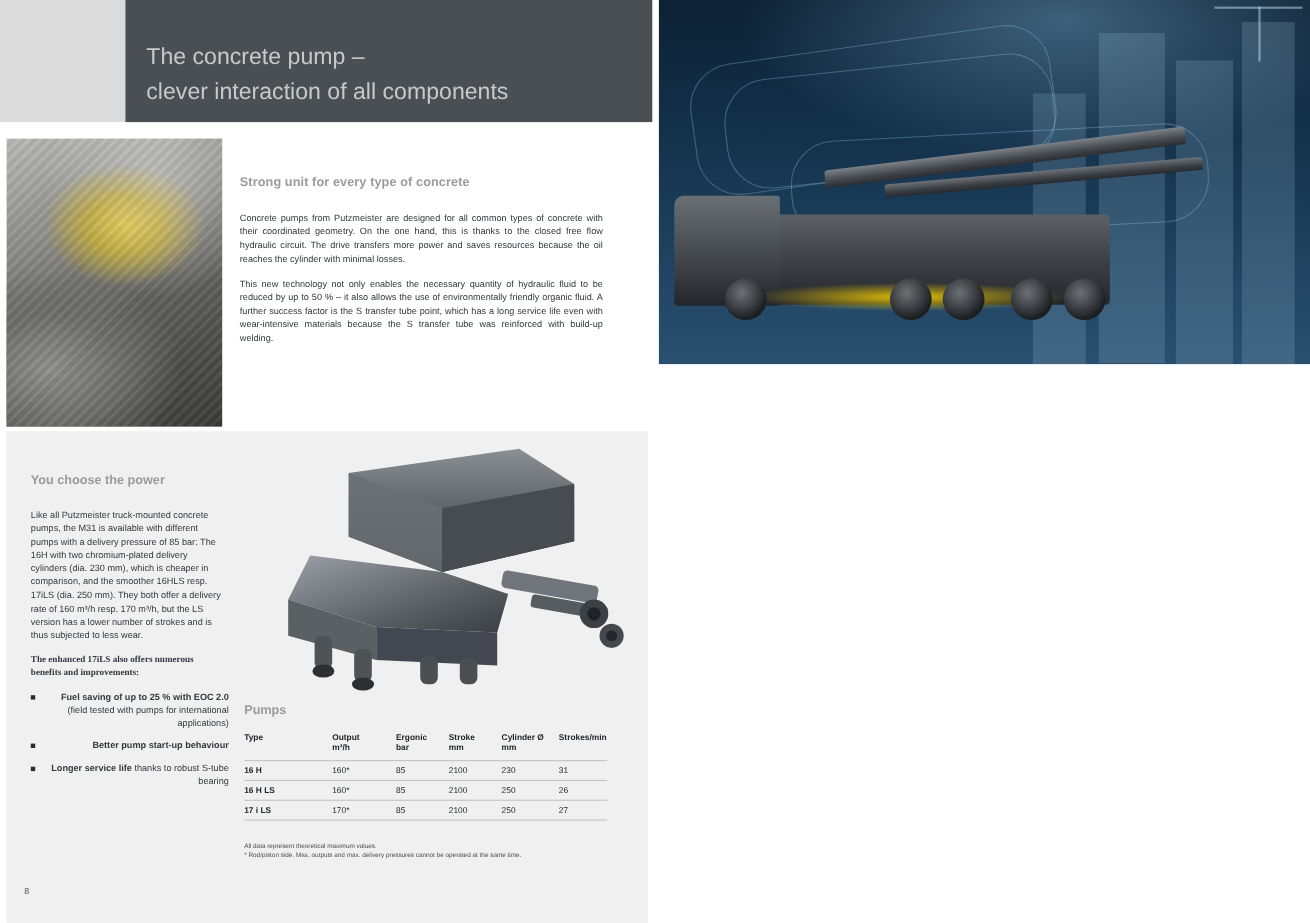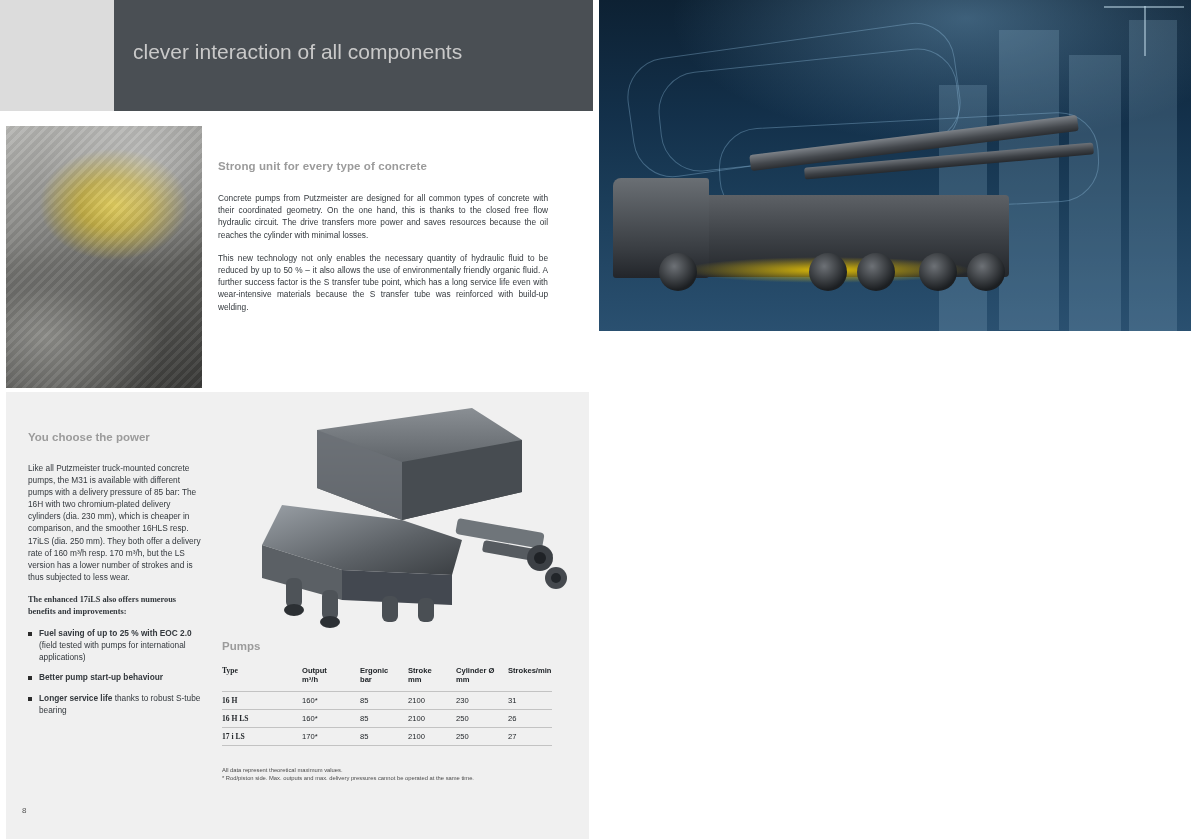--- a/index.html
+++ b/index.html
@@ -46,36 +46,36 @@
   .body-p { font-size:8.3px; line-height:12.2px; color:#33383d; margin-bottom:11px; text-align:justify; }
 
   .left-lower { position:absolute; left:6px; top:392px; width:583px; height:447px; background:#f0f0f0; }
   .left-white-strip { position:absolute; left:0; top:388px; width:595px; height:8px; background:#ffffff; }
 
   .power-head { position:absolute; left:28px; top:431px; width:180px; color:#9b9b9b; font-size:11.5px; font-weight:700; }
   .power-txt { position:absolute; left:28px; top:462px; width:177px; font-size:8.3px; line-height:12.1px; color:#33383d; }
   .power-bold { font-weight:700; margin-top:11px; display:block;font-family:Liberation Serif, serif; }
 
   .bullets-left { position:absolute; left:28px; top:628px; width:180px; }
-  .blt { position:relative; padding-left:11px; margin-bottom:9px; font-size:8.3px; line-height:11.8px; color:#33383d; }
+  .blt { position:relative; padding-left:11px; margin-bottom:9px; font-size:8.3px; line-height:11.8px; color:#33383d;text-align:right; }
   .blt:before { content:""; position:absolute; left:0; top:3.5px; width:4px; height:4px; background:#2b2b2b; }
   .blt b { font-weight:700; }
 
   .machine-img {
     position:absolute; left:222px; top:400px; width:360px; height:228px;
   }
 
   .pumps-head { position:absolute; left:222px; top:640px; color:#9b9b9b; font-size:11.5px; font-weight:700; }
 
   table.pumps { position:absolute; left:222px; top:666px; width:330px; border-collapse:collapse; font-size:7.6px; color:#22262a; }
   table.pumps th { font-weight:700; text-align:left; padding:0 0 7px 0; vertical-align:top; line-height:9px; }
   table.pumps td { padding:4px 0; }
   table.pumps tr.row { border-top:1px solid #c3c3c3; }
   table.pumps tr.last { border-bottom:1px solid #c3c3c3; }
-  .c-type { width:80px; font-weight:700;font-family:Liberation Serif, serif; }
+  .c-type { width:80px; font-weight:700; }
   .c-out  { width:58px; }
   .c-pre  { width:48px; }
   .c-str  { width:48px; }
   .c-cyl  { width:52px; }
   .c-spm  { width:44px; }
   .num { }
 
   .footnote { position:absolute; left:222px; top:766px; width:340px; font-size:5.8px; line-height:8.4px; color:#4a4a4a; }
 
   .pg-left { position:absolute; left:22px; top:806px; font-size:8px; color:#555; }
@@ -133,20 +133,21 @@
 </head>
 <body>
 
 <div class="page">
 
   <div class="left-page">
 
     <div class="hdr-grey-block"></div>
     <div class="hdr-dark-block"></div>
     <div class="hdr-title">
+      <div>The concrete pump –</div>
       <div>clever interaction of all components</div>
     </div>
 
     <div class="photo-concrete"></div>
 
     <div class="txt-col">
       <div class="sec-head">Strong unit for every type of concrete</div>
       <div class="body-p">Concrete pumps from Putzmeister are designed for all common types of concrete with their coordinated geometry. On the one hand, this is thanks to the closed free flow hydraulic circuit. The drive transfers more power and saves resources because the oil reaches the cylinder with minimal losses.</div>
       <div class="body-p">This new technology not only enables the necessary quantity of hydraulic fluid to be reduced by up to 50 % – it also allows the use of environmentally friendly organic fluid. A further success factor is the S transfer tube point, which has a long service life even with wear-intensive materials because the S transfer tube was reinforced with build-up welding.</div>
     </div>

